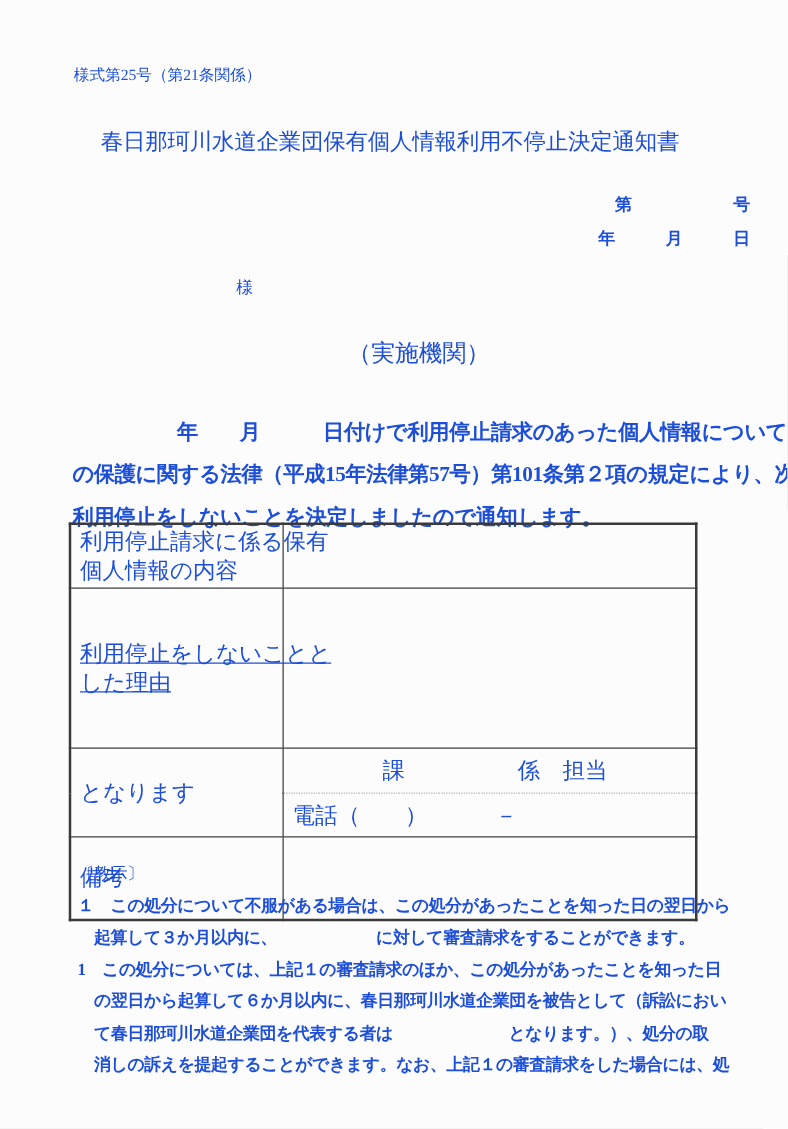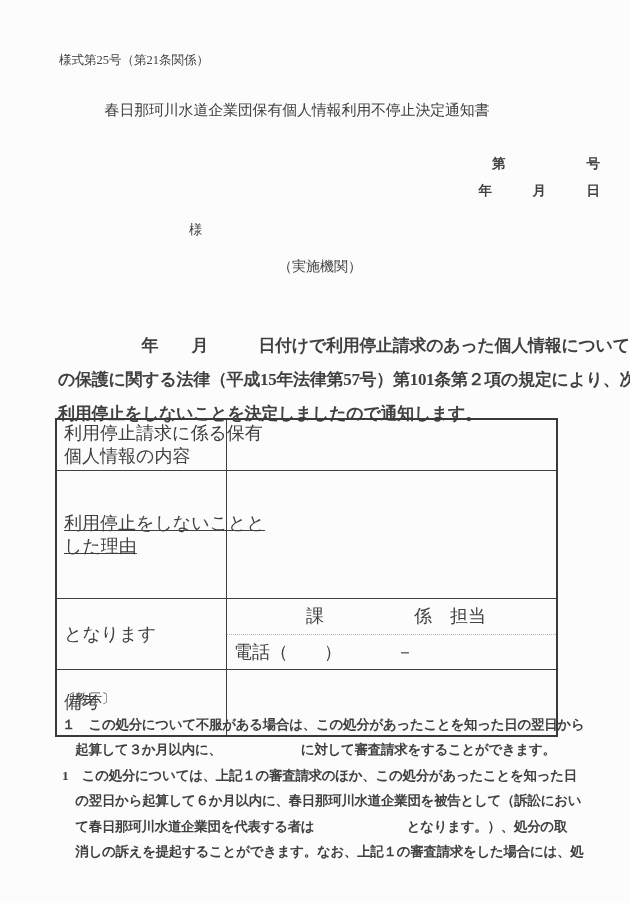--- a/index.html
+++ b/index.html
@@ -1,30 +1,30 @@
 <!DOCTYPE html>
 <html><head>
 <meta charset="utf-8">
 <style>
   html,body{margin:0;padding:0;background:#e8e8e8;}
   .page{
     position:relative;
     width:630px;height:903px;
     background:#fcfcfc;
     font-family:"Liberation Serif","DejaVu Serif",serif;
-    color:#404040;
+    color:#1d4ed8;
     overflow:hidden;
   }
   .abs{position:absolute;}
   .pre{white-space:pre;font-weight:bold;}
   .form-number{left:59px;top:52px;font-size:12.5px;}
-  .doc-title{left:0;top:101px;width:594px;text-align:center;font-size:15px;letter-spacing:-0.2px;}
+  .doc-title{left:0;top:101px;width:594px;text-align:center;font-size:18px;letter-spacing:-0.2px;padding-left:15px;}
   .right-block{right:30px;top:150px;text-align:right;font-size:13.5px;line-height:27px;}
   .addressee{left:189px;top:221px;font-size:13.5px;}
-  .issuer{left:278px;top:258px;font-size:14px;}
+  .issuer{left:278px;top:270px;font-size:19px;}
   .body-par{left:58px;top:329px;font-size:17px;line-height:34px;letter-spacing:-0.3px;}
 
   .form-table{
     position:absolute;left:55px;top:418px;
     border-collapse:collapse;table-layout:fixed;
     width:503px;
     font-size:18px;
     border:2px solid #3a3a3a;
   }
   .form-table th,.form-table td{

